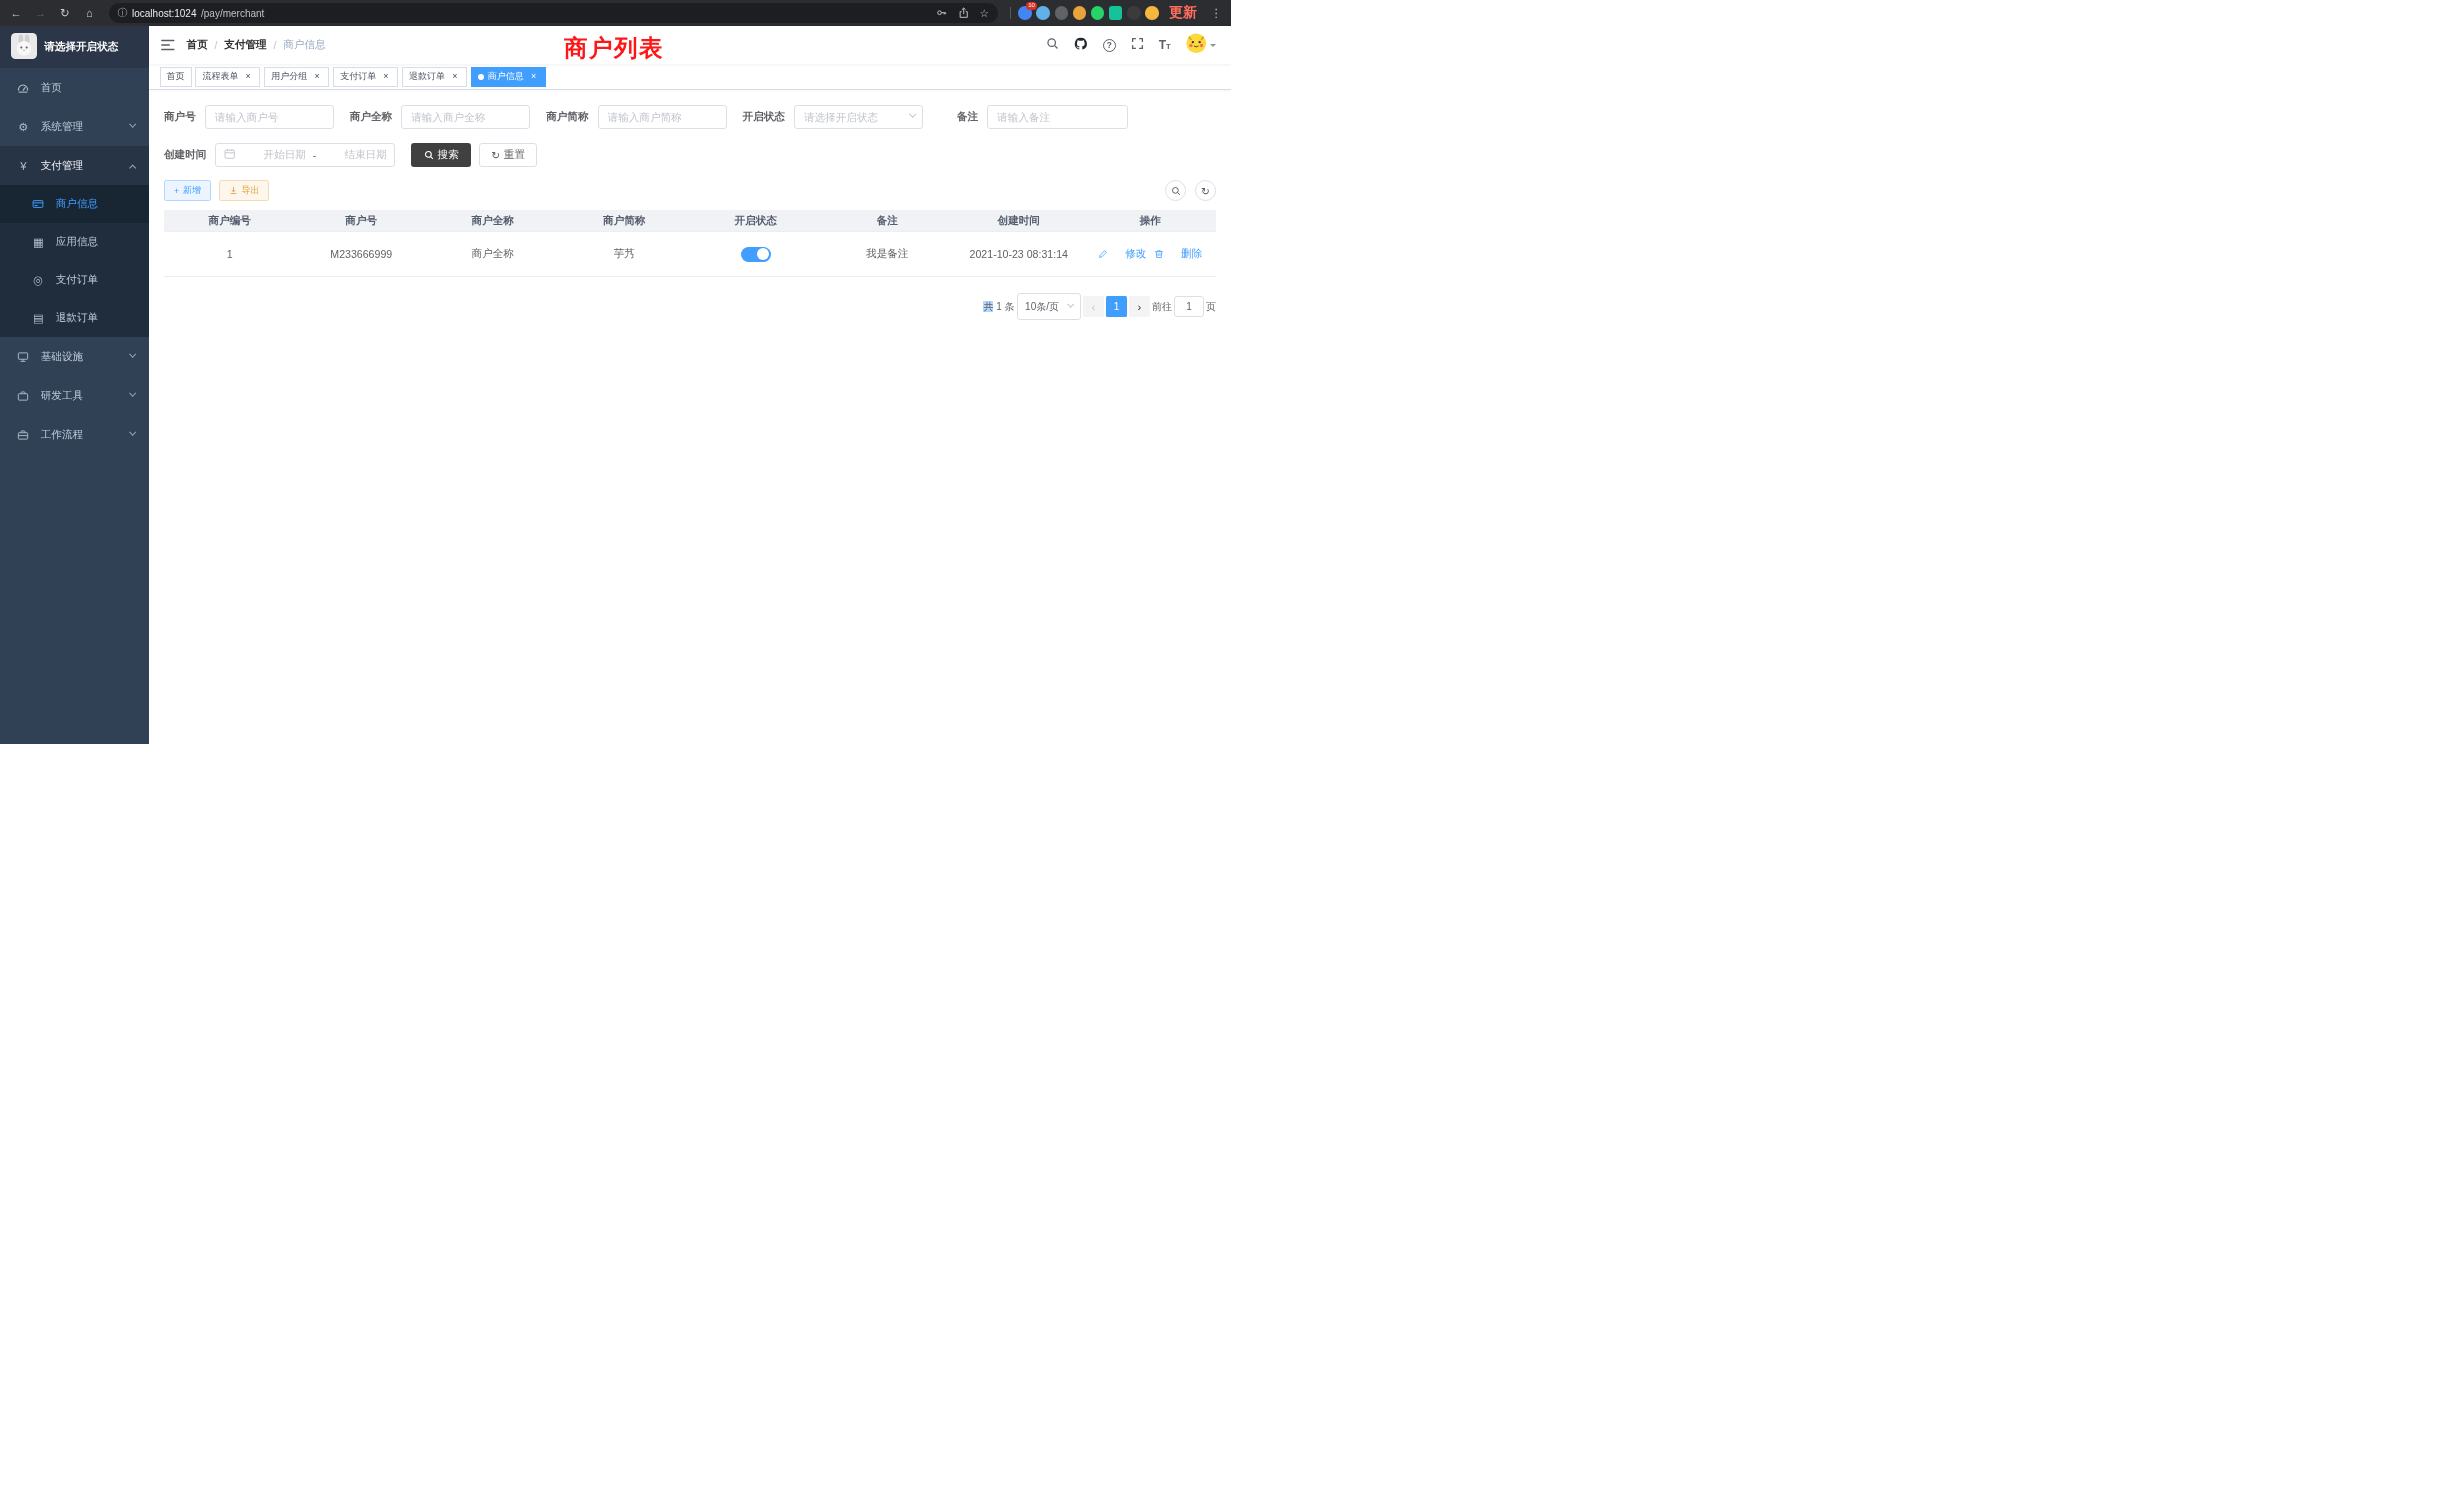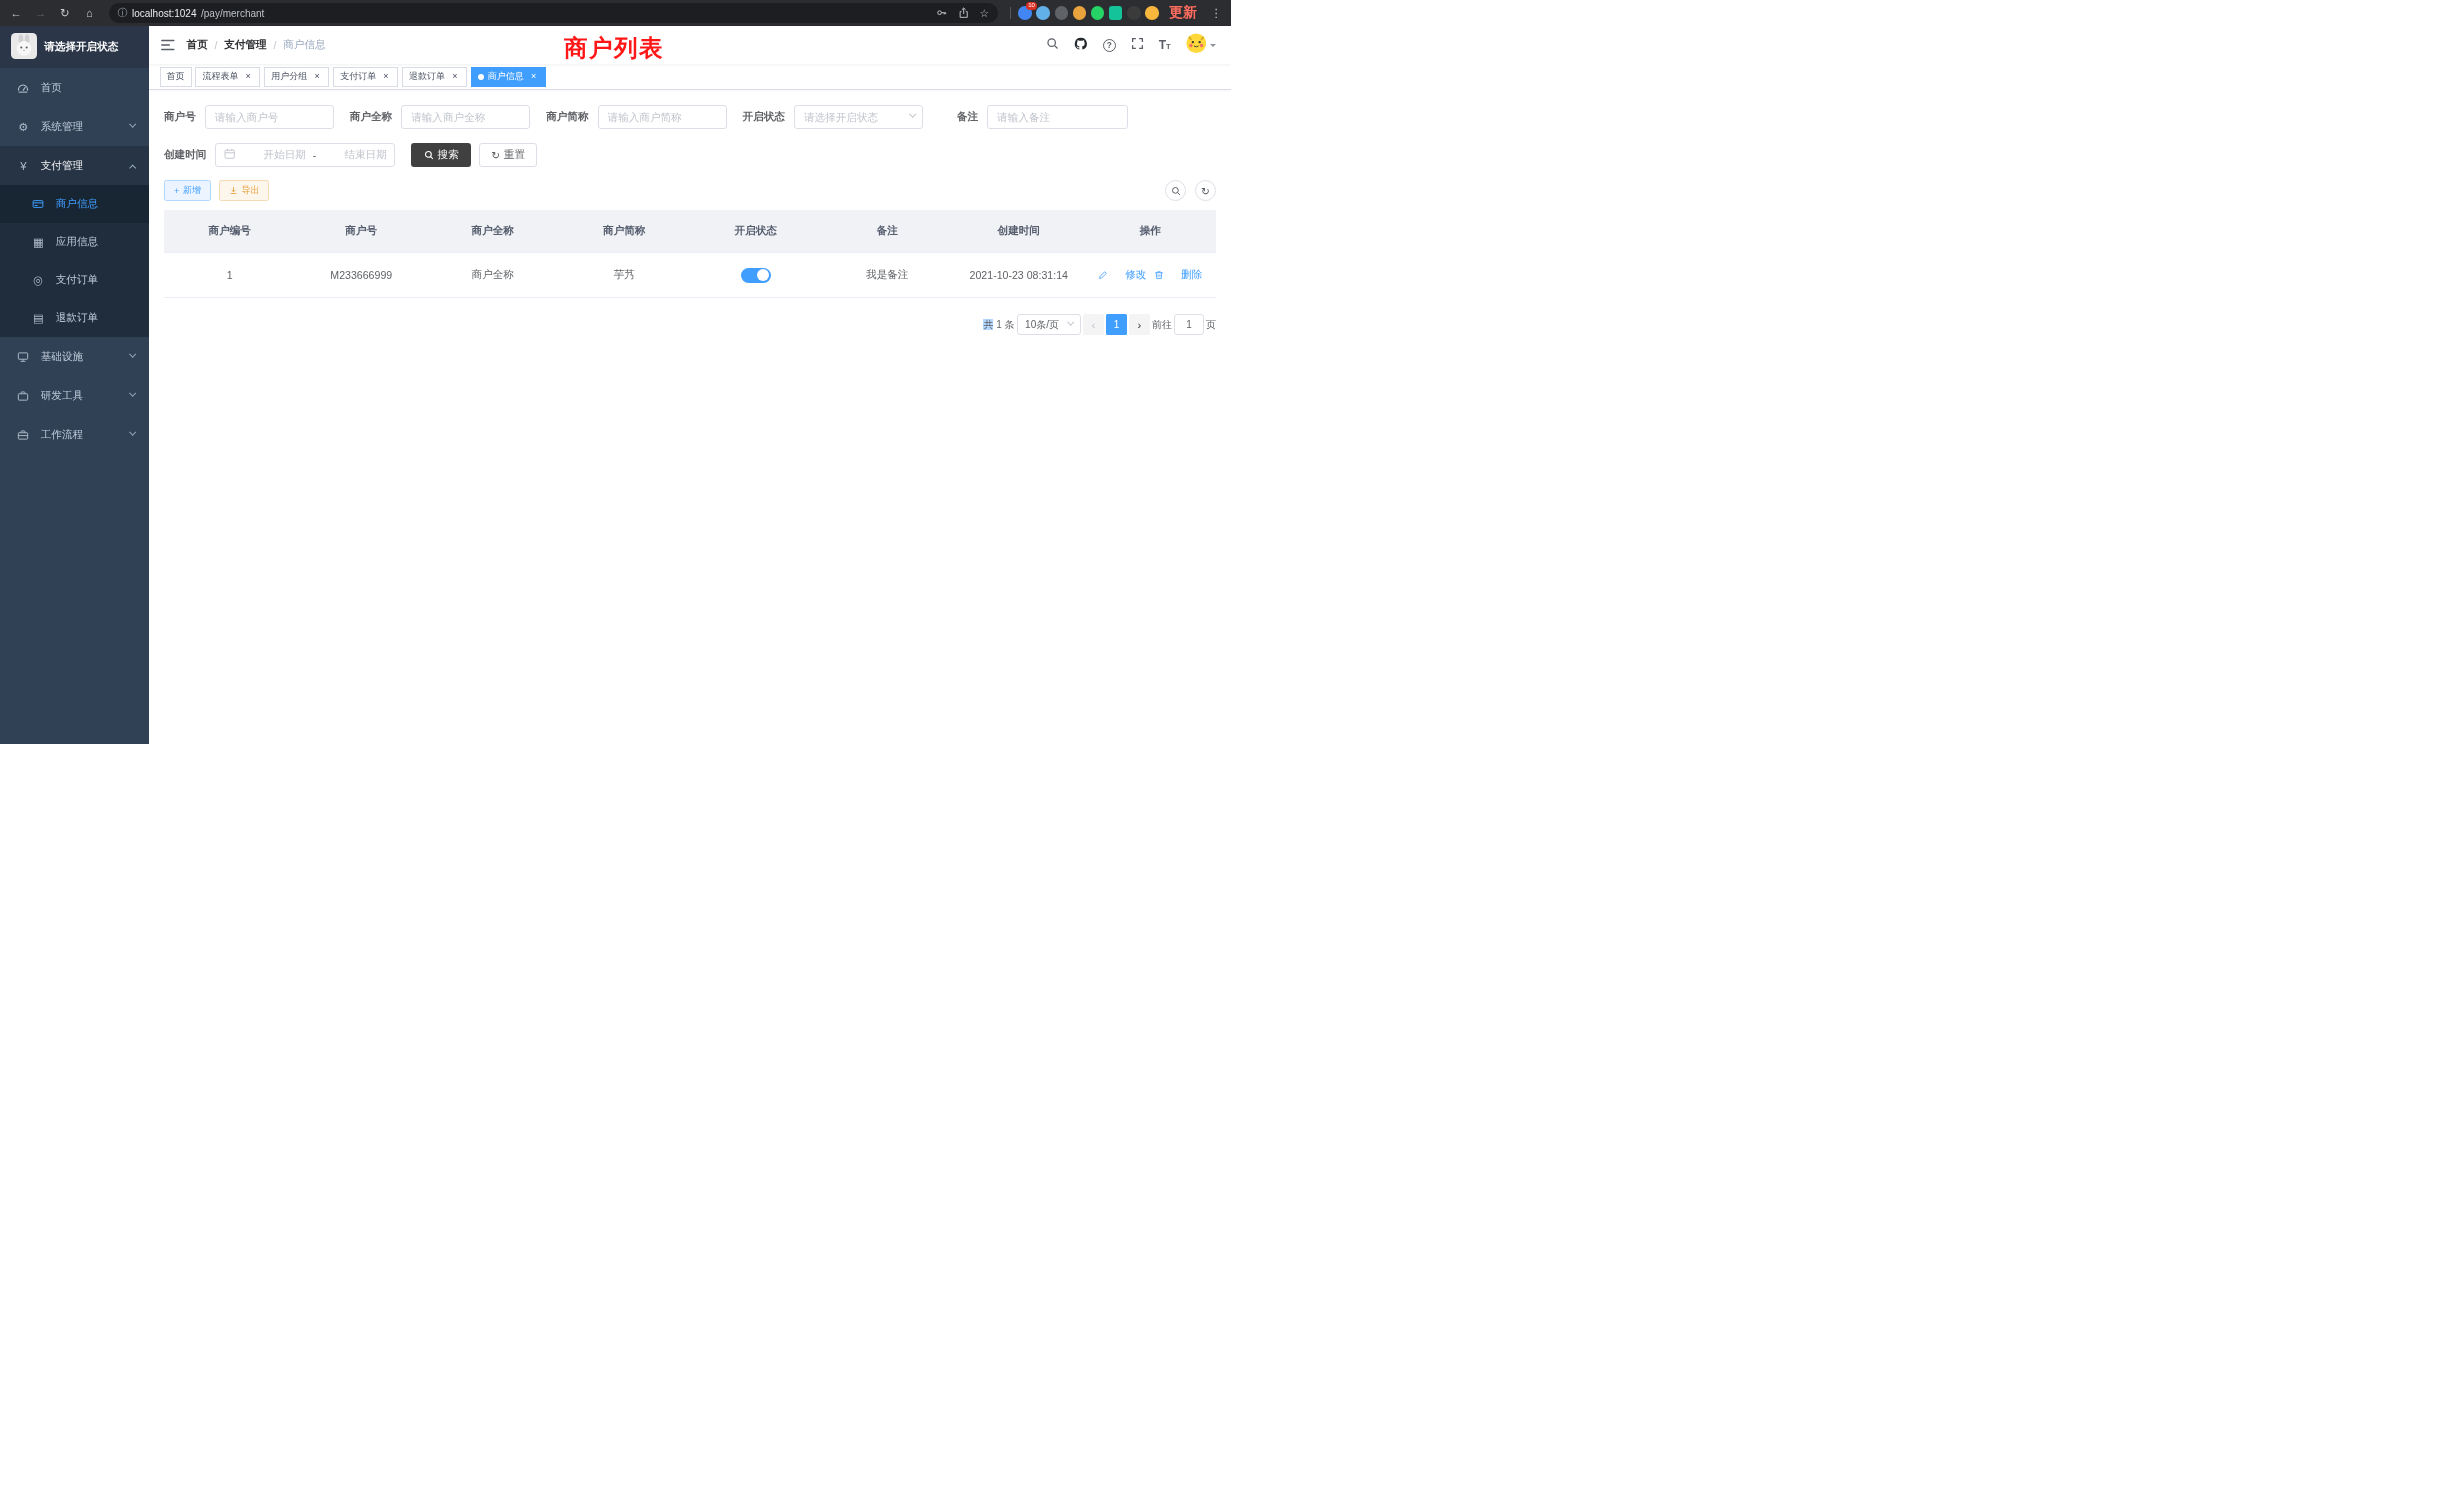--- a/index.html
+++ b/index.html
@@ -91,33 +91,33 @@
   .btn-mini { height:21px; font-size:9px; padding:0 9px; border-radius:2.3px; }
   .btn-plain-primary { background:#ecf5ff; border-color:#b3d8ff; color:#409EFF; }
   .btn-plain-warning { background:#fdf6ec; border-color:#f5dab1; color:#e6a23c; }
 
   .toolbar { display:flex; align-items:center; margin-bottom:9px; }
   .tool-circles { margin-left:auto; display:flex; gap:9px; }
   .circle-btn { width:21px; height:21px; border-radius:50%; border:0.8px solid #dcdfe6; background:#fff; display:flex; align-items:center; justify-content:center; color:#5a5e66; cursor:pointer; font-size:10.6px; }
 
   
   .table { width:100%; }
-  .t-head { display:flex; background:#f0f2f5; border-bottom:0.8px solid #ebeef5; height:43px; align-items:center; }
+  .t-head { display:flex; background:#f0f2f5; border-bottom:0.8px solid #ebeef5; height:22px; align-items:center; }
   .t-head .t-cell { font-size:10.6px; color:#555d6e; font-weight:700; }
   .t-row { display:flex; height:45px; align-items:center; border-bottom:0.8px solid #ebeef5; }
   .t-row .t-cell { font-size:10.6px; color:#606266; }
   .t-cell { flex:1; text-align:center; display:flex; align-items:center; justify-content:center; gap:7.6px; }
   .switch { width:30px; height:15px; background:#409EFF; border-radius:7.6px; position:relative; cursor:pointer; display:inline-block; }
   .switch::after { content:""; position:absolute; right:1.5px; top:1.5px; width:12px; height:12px; background:#fff; border-radius:50%; }
   .op-link { color:#409EFF; font-size:10.6px; display:inline-flex; align-items:center; gap:17px; cursor:pointer; }
 
   
   .pagination { display:flex; align-items:center; justify-content:flex-end; margin-top:16px; gap:2px; font-size:10px; color:#606266; }
   .total-hl { background:#b3d8ff; }
-  .psize { height:21px; border:0.8px solid #dcdfe6; border-radius:3px; padding:0 21px 0 7.6px; display:flex; align-items:center; position:relative; cursor:pointer; color:#606266; }
+  .psize { height:27px; border:0.8px solid #dcdfe6; border-radius:3px; padding:0 21px 0 7.6px; display:flex; align-items:center; position:relative; cursor:pointer; color:#606266; }
   .psize .sel-arrow { right:6.8px; }
   .pbtn { min-width:21px; height:21px; background:#f4f4f5; border-radius:1.5px; display:flex; align-items:center; justify-content:center; color:#303133; cursor:pointer; font-size:11.4px; }
   .pbtn.disabled { color:#c0c4cc; }
   .pbtn.active { background:#409EFF; color:#fff; font-size:10px; }
   .goto-input { width:30px; height:21px; border:0.8px solid #dcdfe6; border-radius:3px; text-align:center; font-size:10px; color:#606266; outline:none; font-family:inherit; }
 </style>
 </head>
 <body>
 
 <div class="browser">

